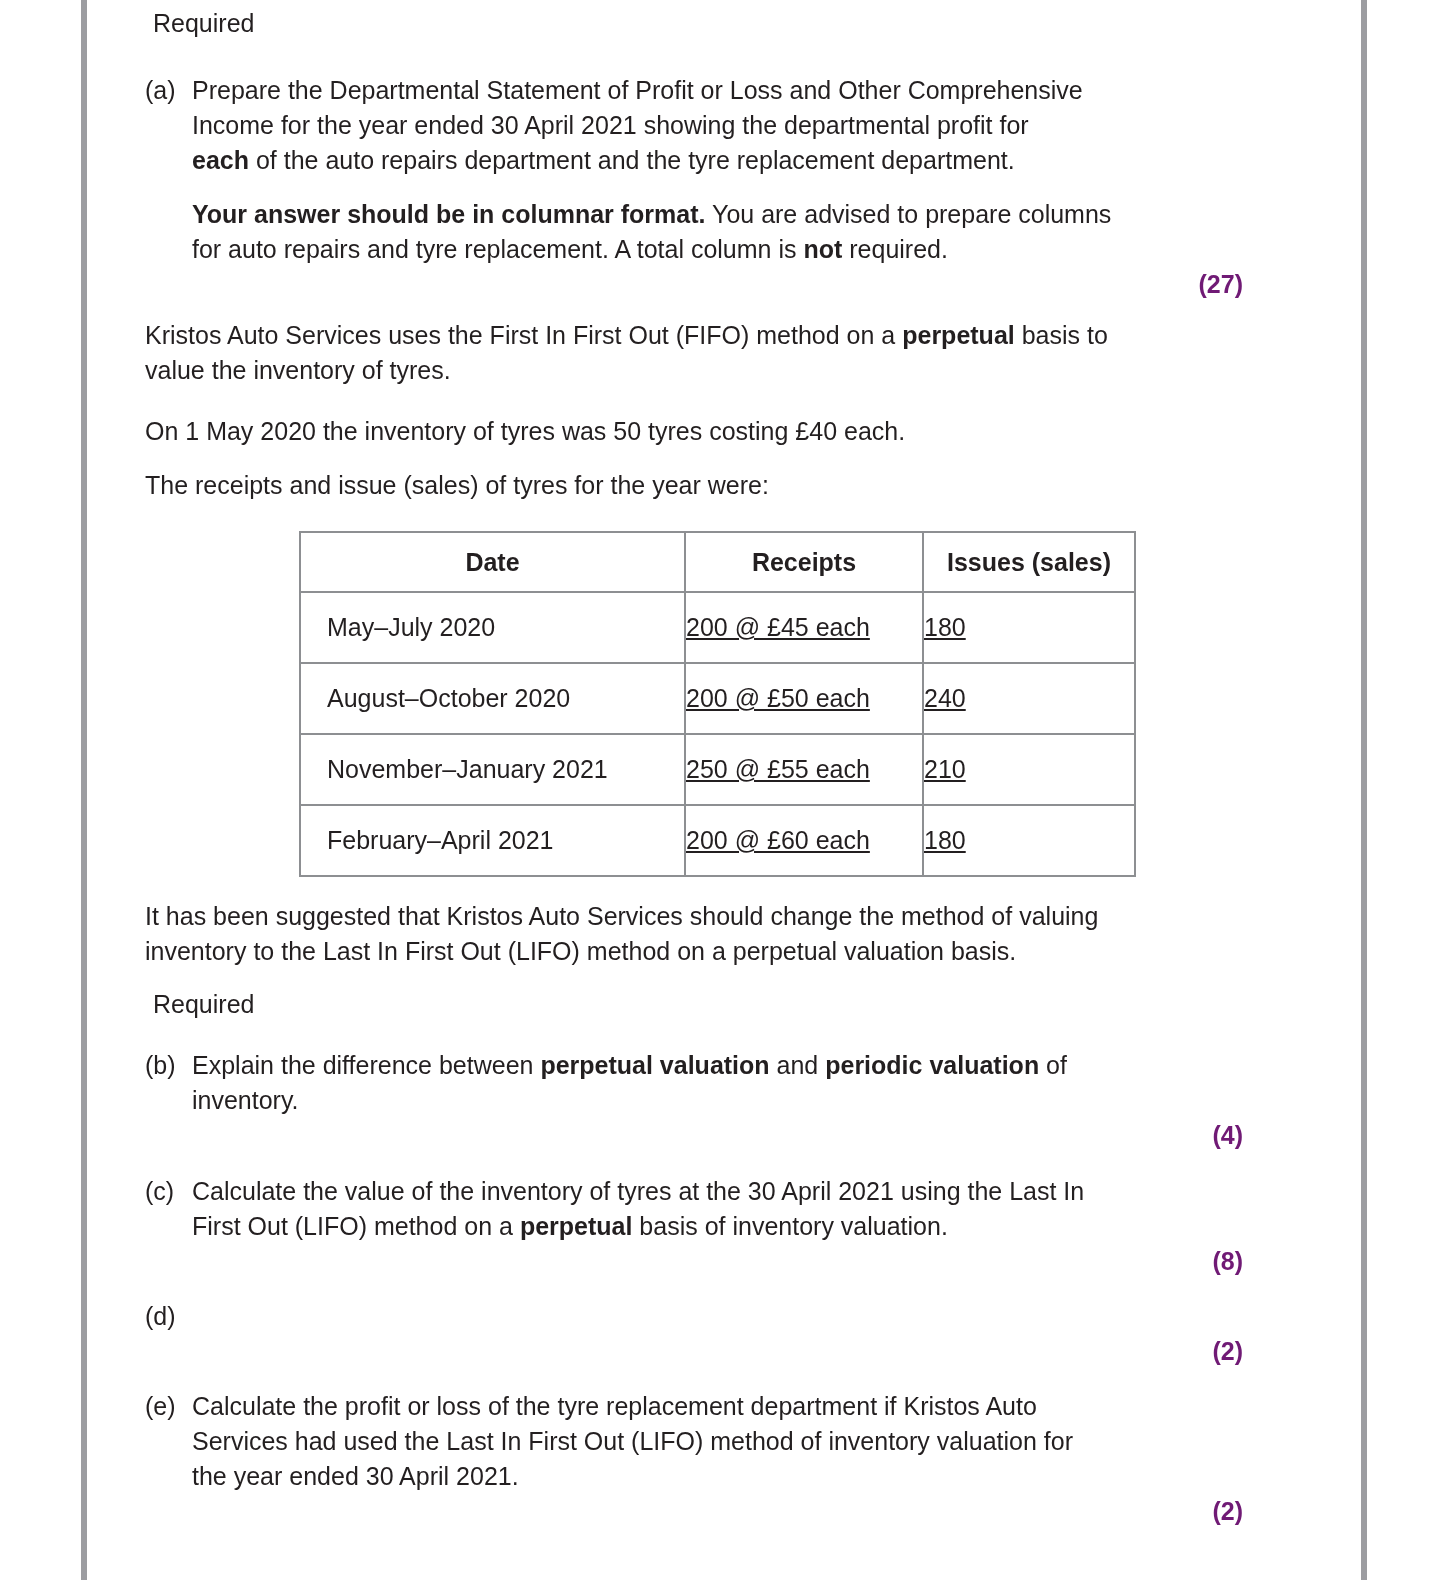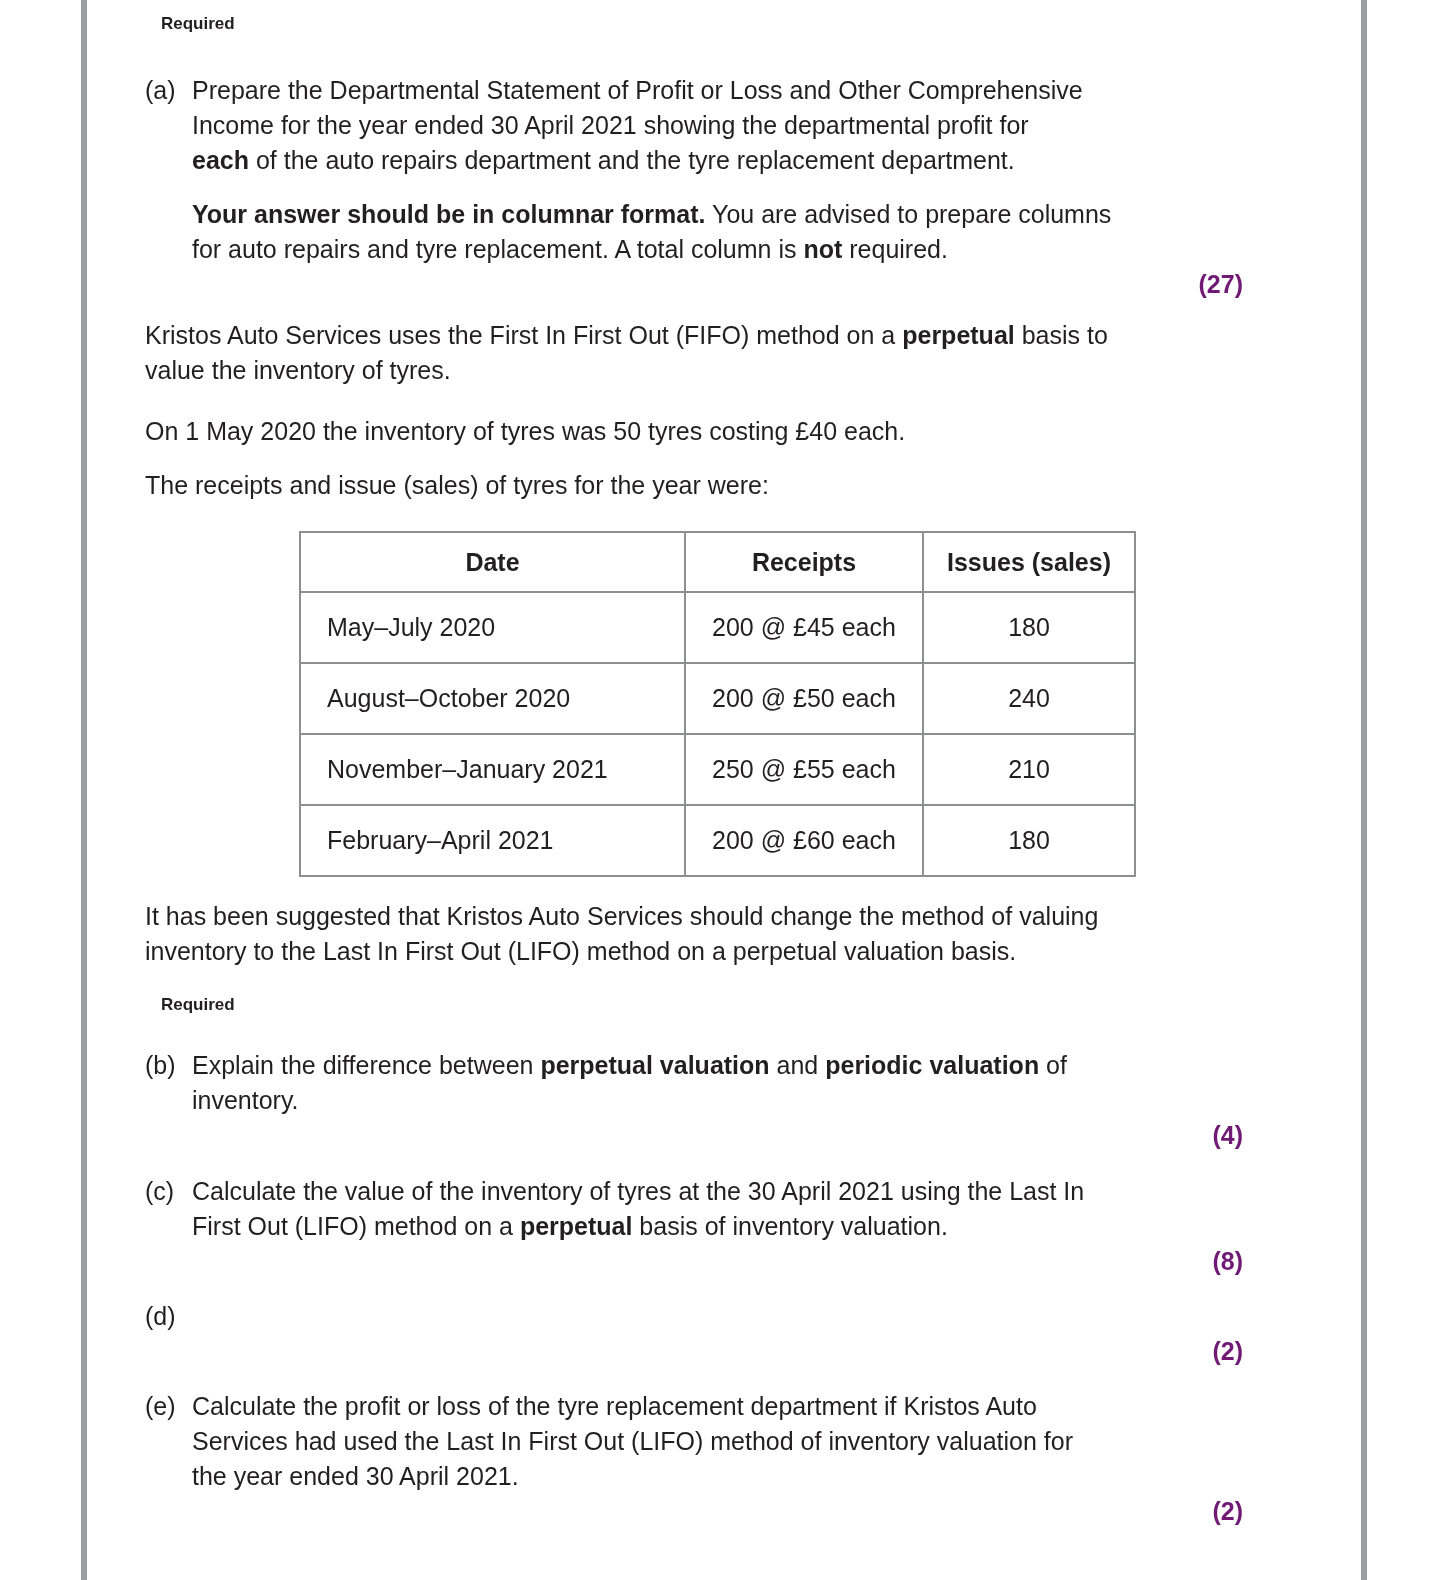--- a/index.html
+++ b/index.html
@@ -5,21 +5,21 @@
   html,body{margin:0;padding:0;}
   body{
     width:1438px;height:1580px;position:relative;background:#ffffff;
     font-family:"Liberation Sans", sans-serif;color:#231f20;
     font-size:25px;line-height:35px;overflow:hidden;
   }
   .bar{position:absolute;top:0;height:1580px;width:6px;background:#9c9da1;}
   .bar.left{left:81px;}
   .bar.right{left:1361px;}
   .content{position:absolute;left:145px;top:0;width:1098px;}
-  .req{font-weight:700;font-size:17px;line-height:35px;margin:16px;}
+  .req{font-weight:400;font-size:25px;line-height:35px;margin:8px;}
   [data-name="required-heading-1"]{margin-top:6px;}
   [data-name="required-heading-2"]{margin-top:18px;}
   .q-item{display:flex;align-items:flex-start;}
   .q-label{flex:0 0 47px;width:47px;}
   .q-text{margin:0;white-space:nowrap;}
   .para{margin:0;white-space:nowrap;}
   .note{padding-left:47px;}
   .marks{text-align:right;font-weight:700;color:#701a75;line-height:35px;}
   b{font-weight:700;}
   [data-name="question-a"]{margin-top:32px;}
@@ -30,21 +30,21 @@
   [data-name="receipts-table"]{margin-top:28px;margin-left:154px;border-collapse:collapse;border:2px solid #8d8f92;}
   [data-name="para-lifo-suggestion"]{margin-top:22px;}
   [data-name="question-b"]{margin-top:26px;}
   [data-name="question-c"]{margin-top:21px;}
   [data-name="question-d"]{margin-top:20px;}
   [data-name="question-e"]{margin-top:20px;}
   [data-name="receipts-table"] th,[data-name="receipts-table"] td{border:2px solid #8d8f92;padding:0;}
   [data-name="receipts-table"] th{height:58px;font-weight:700;text-align:center;border-radius:15px;}
   [data-name="receipts-table"] td{height:69px;}
   td.date{text-align:left;padding-left:26px;}
-  td.center{text-align:center;}
+  td.center{text-align:left;text-decoration:underline;}
 </style>
 </head>
 <body>
 
 <div class="bar left" data-name="page-left-border"></div>
 <div class="bar right" data-name="page-right-border"></div>
 
 <div class="content" data-name="page-content">
 
   <h2 class="req" data-name="required-heading-1">Required</h2>

